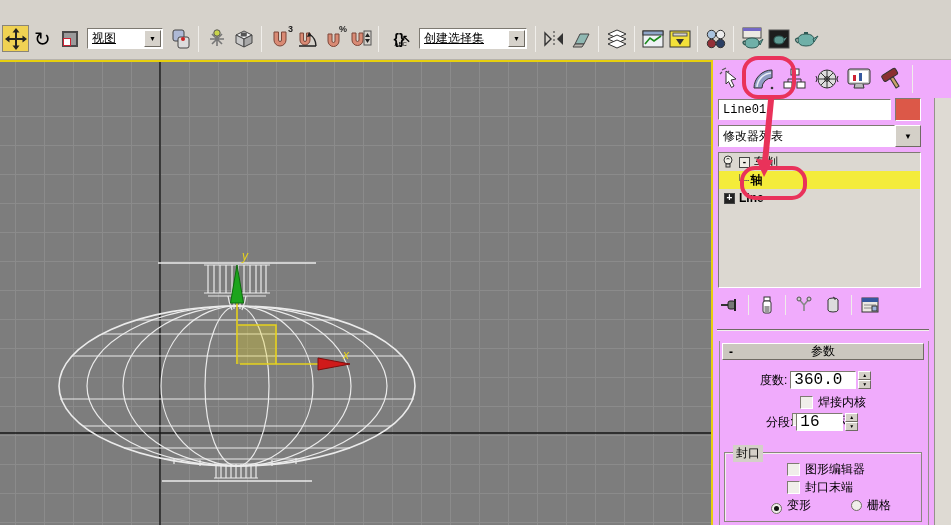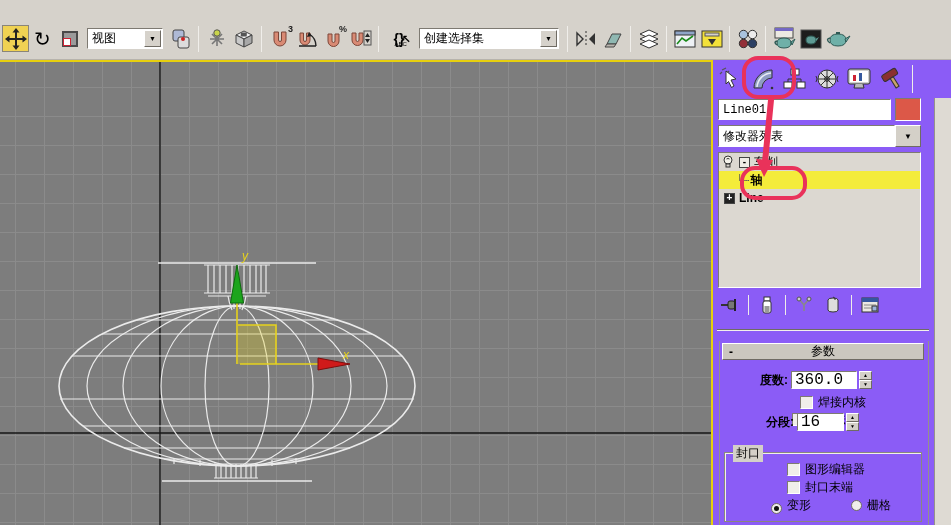--- a/index.html
+++ b/index.html
@@ -15,34 +15,34 @@
 
   
   .toolbar { position:absolute; left:0; top:18px; width:951px; height:42px; background:#d6d2cb;
              border-bottom:1px solid #b7b3ac; display:flex; align-items:center; padding:0 2px; }
   .tbtn { width:27px; height:27px; display:flex; align-items:center; justify-content:center;
           flex:0 0 auto; position:relative; }
   .tbtn.active { background:#f0d253; border:1px solid #8a8579; }
   .tsep { width:1px; height:26px; background:#9a968e; border-right:1px solid #f0eeea; margin:0 4px; flex:0 0 auto; }
   .combo { height:21px; background:#fff; border:1px solid; border-color:#7e7a72 #fff #fff #7e7a72;
            display:flex; align-items:center; flex:0 0 auto; position:relative; margin:0 4px; }
-  .combo .ctext { flex:1; padding:8px 4px; white-space:nowrap; overflow:hidden; }
+  .combo .ctext { flex:1; padding:8px 4px; white-space:nowrap; overflow:hidden;text-decoration:underline; }
   .combo .cbtn { width:17px; height:17px; margin:1px; background:#d6d2cb; border:1px solid;
                  border-color:#fff #6f6b63 #6f6b63 #fff; font-size:7px; display:flex;
                  align-items:center; justify-content:center; }
   .glyph { font-size:15px; line-height:1; }
   .magnet sup { position:absolute; top:-1px; right:0; font-size:9px; font-weight:bold; color:#222; }
 
   
   .viewport { position:absolute; left:0; top:60px; width:713px; height:465px; background:#7d7d7d;
               border-top:2px solid #e7cf0e; border-right:2px solid #e7cf0e; }
   .viewport svg { display:block; }
 
   
-  .cmdpanel { position:absolute; left:713px; top:60px; width:238px; height:465px; background:#8b5cf6;padding-left:32px; }
+  .cmdpanel { position:absolute; left:713px; top:60px; width:238px; height:465px; background:#f0abfc;padding-left:32px; }
   .gutter { position:absolute; left:221px; top:38px; width:17px; height:427px; background:#dedad3;
             border-left:1px solid #95918a; }
   .tabs { position:absolute; left:4px; top:2px; height:33px; display:flex; align-items:center; gap:5px; }
   .tab { width:27px; height:28px; display:flex; align-items:center; justify-content:center; }
   .tabsep { width:1px; height:28px; background:#938f88; border-right:1px solid #efede9; margin-left:3px; }
 
   .field { background:#fff; border:1px solid; border-color:#7e7a72 #fff #fff #7e7a72;
            display:flex; align-items:center; padding:0 4px; font-size:12px; }
   .name-field { position:absolute; left:5px; top:39px; width:173px; height:21px; font-family:"Liberation Mono","DejaVu Sans Mono",monospace; }
   .swatch { position:absolute; left:182px; top:38px; width:26px; height:23px; background:#dc5848;
@@ -69,21 +69,21 @@
                   border-top:1px solid #6f6b63; border-bottom:1px solid #f2f0ec; }
 
   .rollout { position:absolute; left:6px; top:281px; width:210px; height:184px;
              border-left:1px solid #95918a; border-right:1px solid #95918a; }
   .rhead { position:absolute; left:2px; top:2px; width:202px; height:17px; background:#cbc7bf;
            border:1px solid; border-color:#fff #6f6b63 #6f6b63 #fff; display:flex; align-items:center; }
   .rminus { width:16px; text-align:center; font-weight:bold; }
   .rtitle { flex:1; text-align:center; margin-right:16px;font-family:Liberation Mono, monospace; }
 
   .prow { position:absolute; display:flex; align-items:center; }
-  .plabel { white-space:nowrap;font-weight:bold; }
+  .plabel { white-space:nowrap; }
   .pfield { height:18px; background:#fff; border:1px solid; border-color:#7e7a72 #fff #fff #7e7a72;
             display:flex; align-items:center; padding:0 3px; font-family:"Liberation Mono","DejaVu Sans Mono",monospace; font-size:16px; }
   .spin { width:13px; height:18px; display:flex; flex-direction:column; margin-left:2px; }
   .sb { flex:1; background:#d4d0c8; border:1px solid; border-color:#fff #6f6b63 #6f6b63 #fff;
         font-size:5px; line-height:1; display:flex; align-items:center; justify-content:center; }
   .cb { width:13px; height:13px; background:#f0eeea; border:1px solid; border-color:#7e7a72 #fff #fff #7e7a72;
         margin-right:5px; flex:0 0 auto; }
   .radio { width:11px; height:11px; border-radius:50%; background:#f0eeea; border:1px solid #6f6b63;
            margin-right:5px; position:relative; flex:0 0 auto; }
   .radio.on::after { content:""; position:absolute; left:2px; top:2px; width:5px; height:5px;
@@ -172,21 +172,21 @@
           <polygon points="17.5,14 15,10 20,10" fill="#222"></polygon>
       </svg>
     </div>
     <div class="tsep"></div>
     <div class="tbtn" style="width:32px;">
       <span style="position:relative;font-size:14px;font-weight:bold;">
         <span>{}</span><span style="position:absolute;left:8px;top:2px;font-size:11px;">↖</span>
         <span style="position:absolute;left:1px;top:10px;font-size:6px;font-weight:normal;">ABC</span>
       </span>
     </div>
-    <div class="combo" style="width:140px;">
+    <div class="combo" style="width:108px;">
       <span class="ctext">创建选择集</span>
       <span class="cbtn">▼</span>
     </div>
     <div class="tsep"></div>
     <div class="tbtn">
       <svg width="22" height="20" viewBox="0 0 22 20">
         <polygon points="2,4 8,10 2,16" fill="none" stroke="#333" stroke-width="1.4"></polygon>
         <line x1="11" y1="2" x2="11" y2="18" stroke="#333" stroke-dasharray="2,2"></line>
         <polygon points="20,4 14,10 20,16" fill="#333"></polygon>
       </svg>

